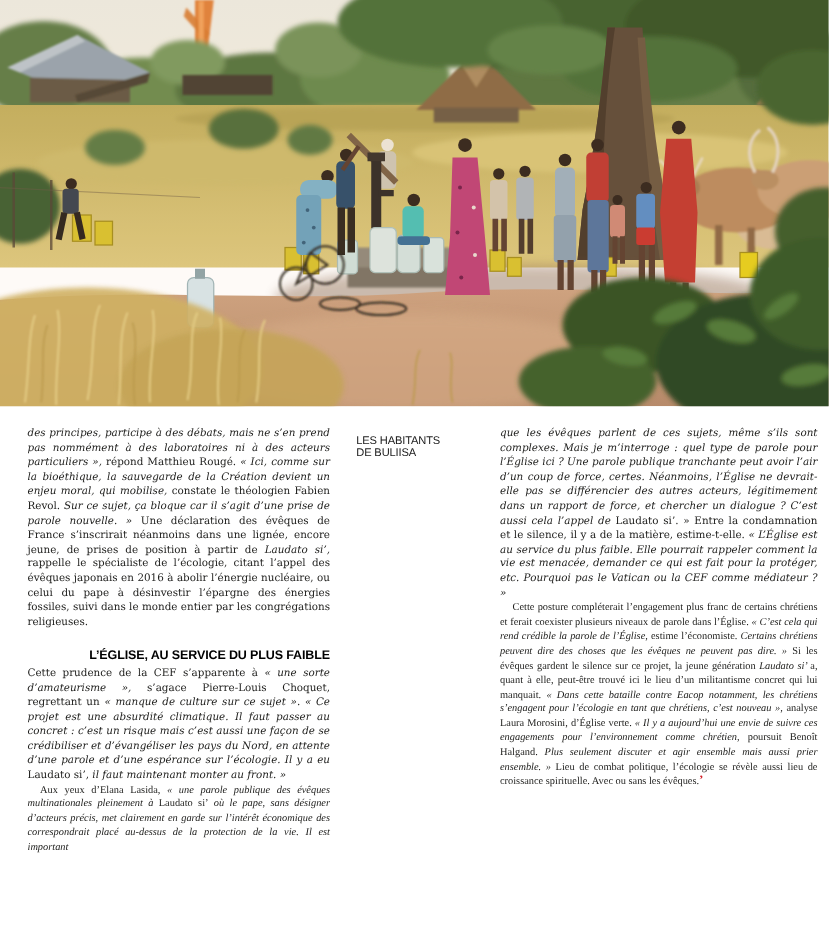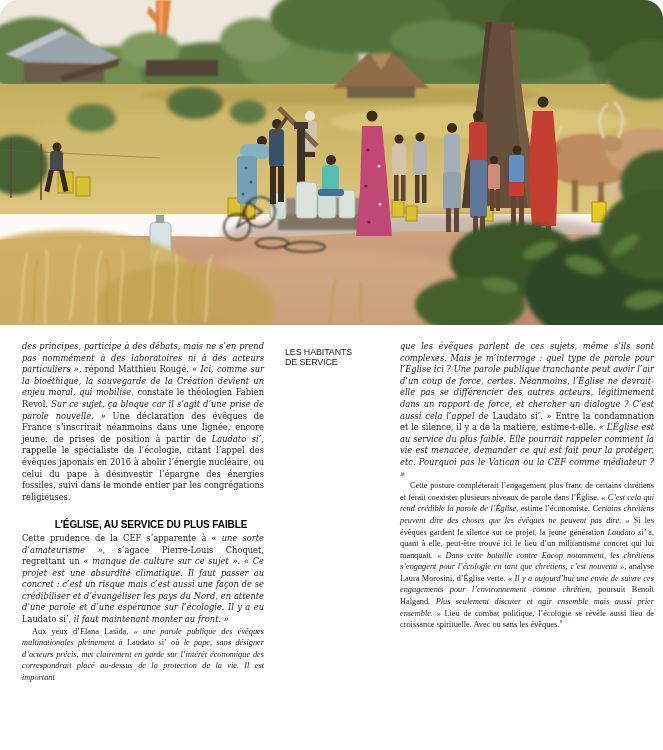--- a/index.html
+++ b/index.html
@@ -1,26 +1,26 @@
 <!DOCTYPE html>
 <html lang="fr"><head>
 <meta charset="utf-8">
 <style>
   html,body{margin:0;padding:0;background:#ffffff;}
   .page{position:relative;width:663px;height:750px;background:#fff;overflow:hidden;
-        font-family:"DejaVu Serif",serif;border-radius:19px;}
+        font-family:"DejaVu Serif",serif;}
   .photo{position:absolute;left:0;top:0;width:663px;height:325px;display:block;}
   .col{position:absolute;top:341px;text-align:justify;font-size:8.3px;line-height:11.6px;
        color:#1d1d1b;hyphens:auto;-webkit-hyphens:auto;}
   .col-left{left:22px;width:242px;}
   .col-right{left:386px;width:254px;margin-left:14px;}
   .col p{margin:0;}
   .col p.ind{text-indent:10px;font-family:Liberation Serif, serif;}
   .col h2{font-family:"Liberation Sans",sans-serif;font-size:10px;font-weight:700;
-          letter-spacing:-0.1px;color:#000;margin:16px 0 2px 0;text-align:center;padding-left:16px;}
+          letter-spacing:-0.1px;color:#000;margin:16px 0 2px 0;text-align:right;padding-left:16px;}
   .i{font-style:italic;}
   .red{font-style:normal;font-weight:700;font-size:1.25em;line-height:1;}
   .caption{position:absolute;left:285px;top:347px;width:97px;
            font-family:"Liberation Sans",sans-serif;color:#1a1a1a;}
   .cap-title{font-weight:400;font-size:8.9px;line-height:10.2px;letter-spacing:-0.1px;}
   .cap-body{font-size:8.3px;line-height:10.2px;color:#2e2e2e;margin-top:1px;}
 </style>
 </head>
 <body>
 
@@ -322,21 +322,21 @@
 
   <div class="col col-left">
       <p><span class="i">des principes, participe à des débats, mais ne s’en prend pas nommément à des laboratoires ni à des acteurs particuliers », </span><span>répond Matthieu Rougé. </span><span class="i">« Ici, comme sur la bioéthique, la sauvegarde de la Création devient un enjeu moral, qui mobilise, </span><span>constate le théologien Fabien Revol. </span><span class="i">Sur ce sujet, ça bloque car il s’agit d’une prise de parole nouvelle. » </span><span>Une déclaration des évêques de France s’inscrirait néanmoins dans une lignée, encore jeune, de prises de position à partir de </span><span class="i">Laudato si’, </span><span>rappelle le spécialiste de l’écologie, citant l’appel des évêques japonais en 2016 à abolir l’énergie nucléaire, ou celui du pape à désinvestir l’épargne des énergies fossiles, suivi dans le monde entier par les congrégations religieuses.</span></p>
       <h2>L’ÉGLISE, AU SERVICE DU PLUS FAIBLE</h2>
       <p><span>Cette prudence de la CEF s’apparente à </span><span class="i">« une sorte d’amateurisme », </span><span>s’agace Pierre-Louis Choquet, regrettant un </span><span class="i">« manque de culture sur ce sujet »</span><span>. </span><span class="i">« Ce projet est une absurdité climatique. Il faut passer au concret : c’est un risque mais c’est aussi une façon de se crédibiliser et d’évangéliser les pays du Nord, en attente d’une parole et d’une espérance sur l’écologie. Il y a eu </span><span>Laudato si’, </span><span class="i">il faut maintenant monter au front. »</span></p>
       <p class="ind"><span>Aux yeux d’Elana Lasida, </span><span class="i">« une parole publique des évêques multinationales pleinement à </span><span>Laudato si’</span><span class="i"> où le pape, sans désigner d’acteurs précis, met clairement en garde sur l’intérêt économique des correspondrait placé au-dessus de la protection de la vie. Il est important</span></p>
     </div>
 
   <div class="caption">
     <div class="cap-title">LES HABITANTS</div>
-    <div class="cap-title">DE SERVICE</div>
+    <div class="cap-title">DE BULIISA</div>
   </div>
 
   <div class="col col-right">
       <p><span class="i">que les évêques parlent de ces sujets, même s’ils sont complexes. Mais je m’interroge : quel type de parole pour l’Église ici ? Une parole publique tranchante peut avoir l’air d’un coup de force, certes. Néanmoins, l’Église ne devrait-elle pas se différencier des autres acteurs, légitimement dans un rapport de force, et chercher un dialogue ? C’est aussi cela l’appel de </span><span>Laudato si’. » </span><span>Entre la condamnation et le silence, il y a de la matière, estime-t-elle. </span><span class="i">« L’Église est au service du plus faible. Elle pourrait rappeler comment la vie est menacée, demander ce qui est fait pour la protéger, etc. Pourquoi pas le Vatican ou la CEF comme médiateur ? »</span></p>
       <p class="ind"><span>Cette posture compléterait l’engagement plus franc de certains chrétiens et ferait coexister plusieurs niveaux de parole dans l’Église. </span><span class="i">« C’est cela qui rend crédible la parole de l’Église, </span><span>estime l’économiste. </span><span class="i">Certains chrétiens peuvent dire des choses que les évêques ne peuvent pas dire. » </span><span>Si les évêques gardent le silence sur ce projet, la jeune génération </span><span class="i">Laudato si’ </span><span>a, quant à elle, peut-être trouvé ici le lieu d’un militantisme concret qui lui manquait. </span><span class="i">« Dans cette bataille contre Eacop notamment, les chrétiens s’engagent pour l’écologie en tant que chrétiens, c’est nouveau », </span><span>analyse Laura Morosini, d’Église verte. </span><span class="i">« Il y a aujourd’hui une envie de suivre ces engagements pour l’environnement comme chrétien, </span><span>poursuit Benoît Halgand. </span><span class="i">Plus seulement discuter et agir ensemble mais aussi prier ensemble. » </span><span>Lieu de combat politique, l’écologie se révèle aussi lieu de croissance spirituelle. Avec ou sans les évêques.</span><span class="red" style="color: rgb(210, 35, 42);">’</span></p>
     </div>
 
 </div>
 
 </body></html>

